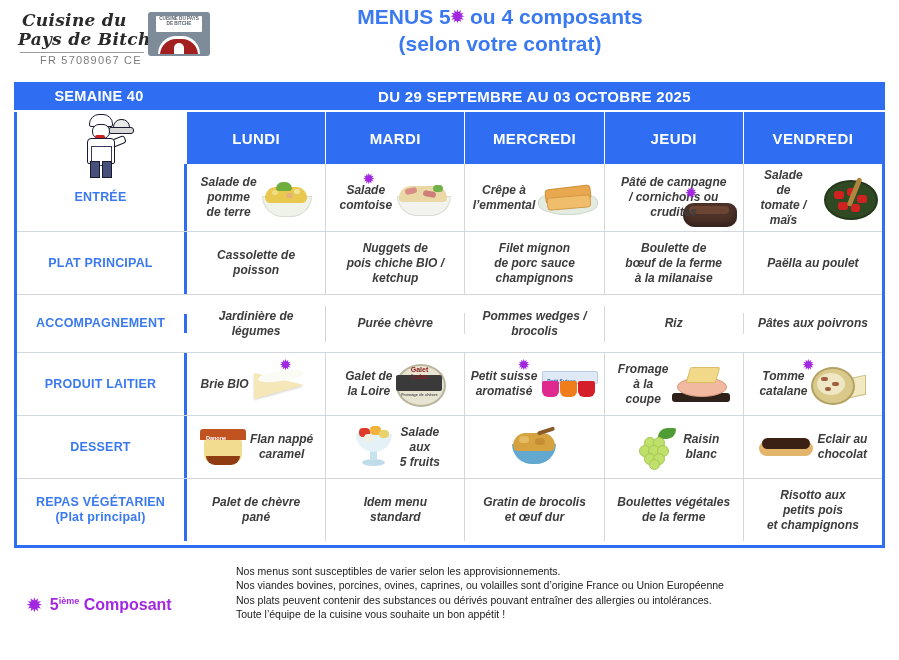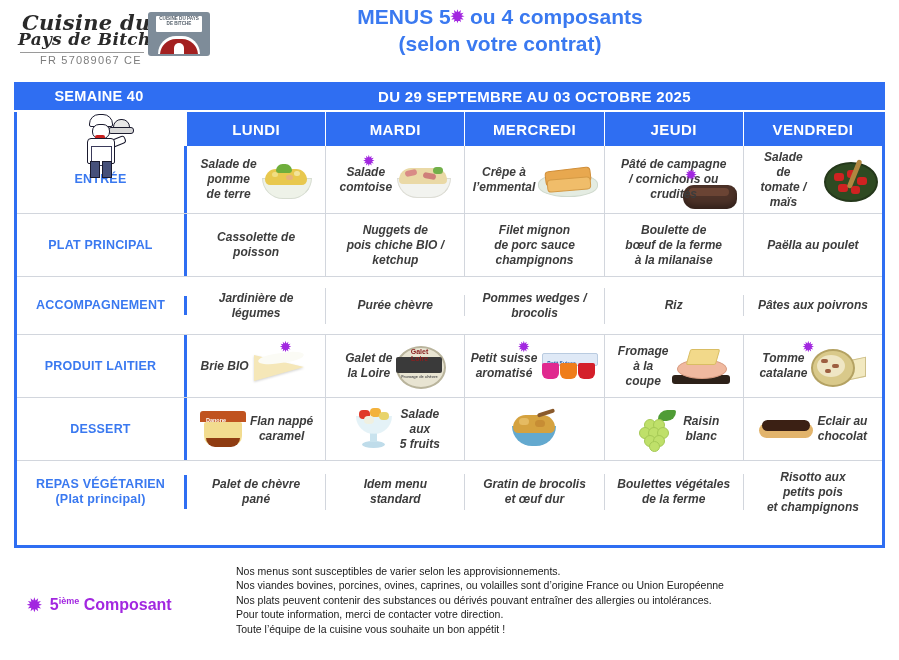--- a/index.html
+++ b/index.html
@@ -15,21 +15,21 @@
   .page{position:relative;width:899px;height:660px;}
 
   
   .hdr{position:absolute;left:0;top:0;width:899px;height:78px;}
   .logo{position:absolute;left:18px;top:8px;width:175px;height:62px;}
   .logo-line1,.logo-line2{
     font-family:"DejaVu Serif", serif;
     font-style:italic;font-weight:bold;
     color:#2a2a2a;letter-spacing:.3px;
   }
-  .logo-line1{position:absolute;left:4px;top:2px;font-size:21px;}
+  .logo-line1{position:absolute;left:4px;top:2px;font-size:17px;}
   .logo-line2{position:absolute;left:0px;top:21px;font-size:17px;}
   .logo-rule{position:absolute;left:2px;top:44px;width:124px;height:1px;background:#9a9a9a;}
   .logo-code{position:absolute;left:22px;top:46px;font-size:11px;letter-spacing:1.2px;color:#7d7d7d;font-family:"Liberation Sans",sans-serif;}
   .logo-stamp{position:absolute;left:130px;top:4px;width:62px;height:44px;}
   .stamp-body{position:absolute;left:0;top:0;width:62px;height:44px;background:#7e8c99;border-radius:3px;}
   .stamp-in{position:absolute;left:8px;top:4px;width:46px;height:16px;background:#ffffff;border-radius:1px;}
   .stamp-txt{position:absolute;left:9px;top:4px;width:44px;text-align:center;font-size:4.6px;line-height:5.3px;color:#55606b;font-weight:bold;}
   .stamp-arch{position:absolute;left:10px;top:24px;width:42px;height:18px;background:#ffffff;border-radius:21px 21px 0 0;overflow:hidden;}
   .stamp-arch:before{content:"";position:absolute;left:2px;top:3px;width:38px;height:16px;border-radius:19px 19px 0 0;background:#a32020;}
   .stamp-arch:after{content:"";position:absolute;left:16px;top:7px;width:10px;height:12px;background:#ffffff;border-radius:5px 5px 0 0;}
@@ -76,35 +76,35 @@
     flex:1 1 0;box-sizing:border-box;border-right:1px solid #d2d6dd;
     position:relative;display:flex;align-items:center;justify-content:center;
     text-align:center;padding:3px 4px;
     font-family:"Liberation Sans",sans-serif;
     font-style:italic;font-weight:bold;font-size:12px;line-height:15px;color:#3c3c3c;
   }
   .cell:last-child{border-right:none;}
 
   
   .row.dayhdr .lab{border-right:none;background:#ffffff;}
-  .row.dayhdr{height:34px;}
+  .row.dayhdr{height:52px;}
   .dcell{
     flex:1 1 0;box-sizing:border-box;background:#2f6ef2;
     color:#ffffff;font-weight:bold;font-size:15px;letter-spacing:.4px;
     display:flex;align-items:center;justify-content:center;
     border-right:1px solid #ffffff;font-style:normal;
   }
   .dcell:last-child{border-right:none;}
 
   .r-entree{height:68px;}
   .r-plat{height:63px;}
   .r-acc{height:58px;align-items:center;}
   .r-lait{height:63px;}
   .r-dess{height:63px;}
-  .r-veg{height:62px;align-items:center;}
+  .r-veg{height:62px;}
 
   .txt{position:relative;z-index:3;}
 
   
   .mk{
     position:absolute;z-index:4;width:13px;height:13px;
     color:#a227e0;font-size:15px;line-height:13px;text-align:center;
     font-style:normal;font-weight:normal;
   }
 
@@ -562,17 +562,16 @@
 
   <div class="legend">
     <span class="lstar">✹</span>
     <span class="ltxt"><span>5</span><sup>ième</sup> <span>Composant</span></span>
   </div>
 
   <div class="notes">
     <div>Nos menus sont susceptibles de varier selon les approvisionnements.</div>
     <div>Nos viandes bovines, porcines, ovines, caprines, ou volailles sont d’origine France ou Union Européenne</div>
     <div>Nos plats peuvent contenir des substances ou dérivés pouvant entraîner des allergies ou intolérances.</div>
-    <div>Pour toute information, merci de contacter votre direction.</div>
     <div>Toute l’équipe de la cuisine vous souhaite un bon appétit !</div>
   </div>
 
 </div>
 
 </body></html>

